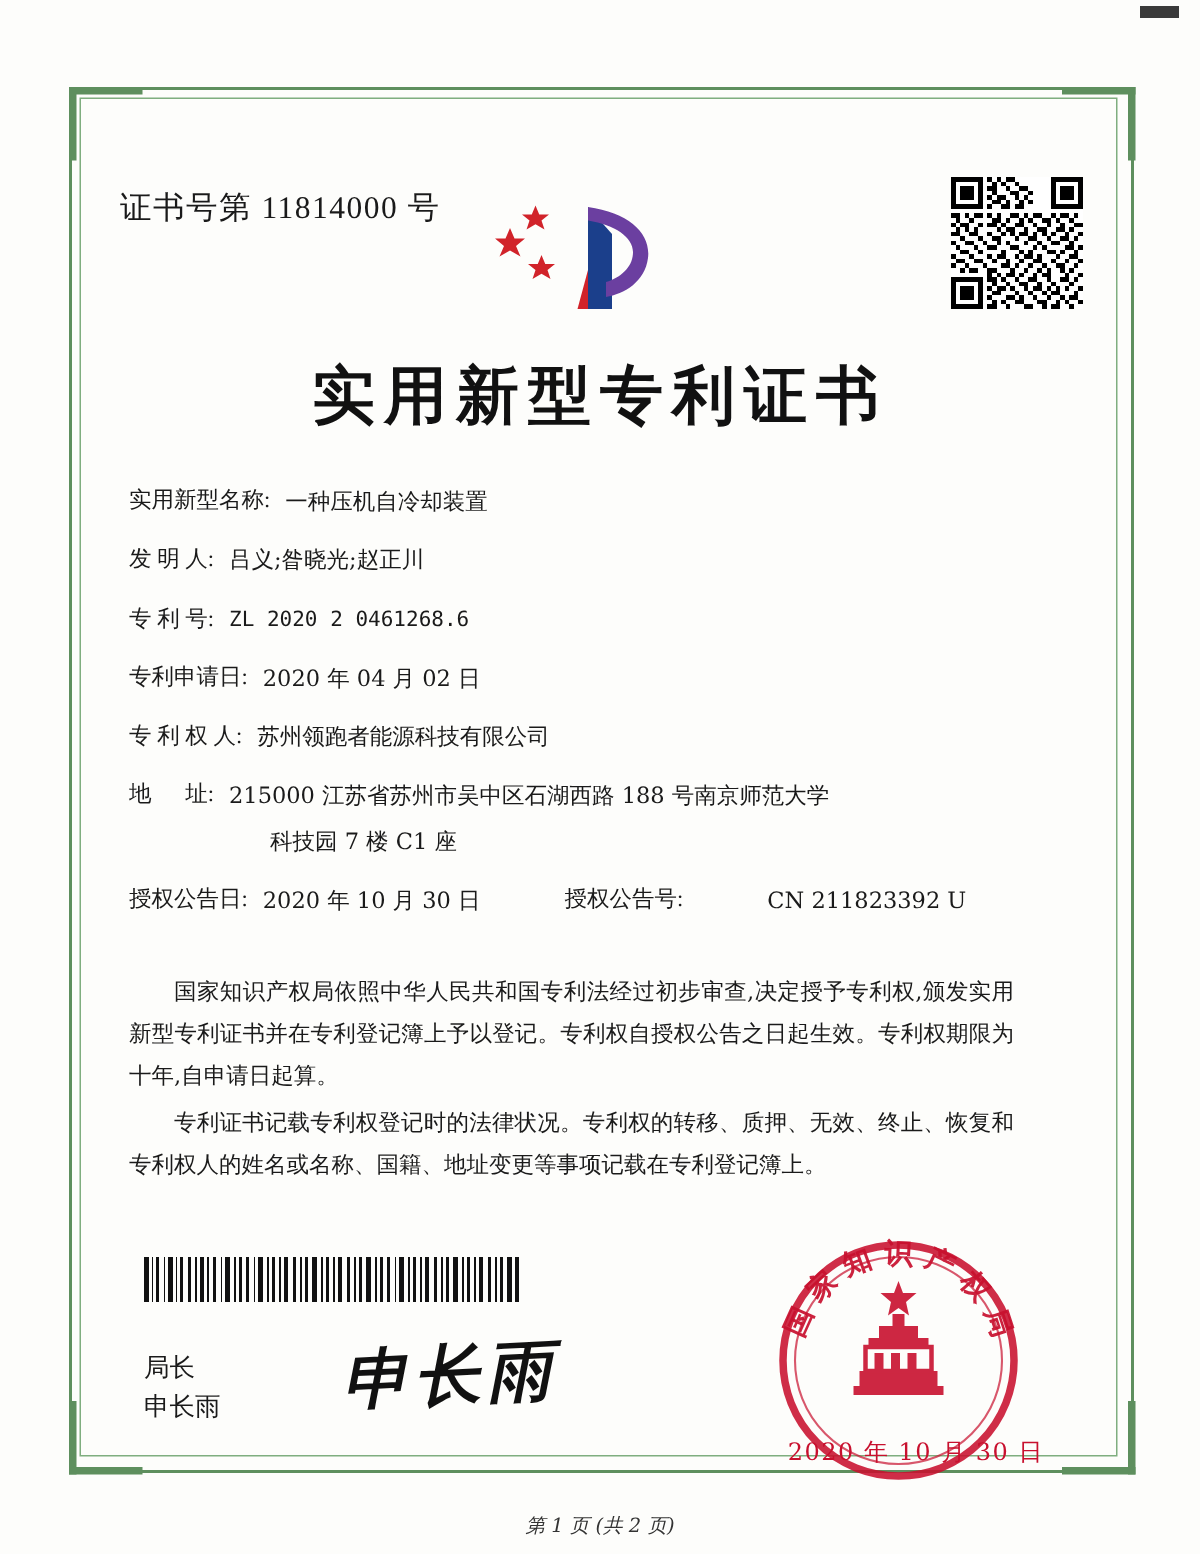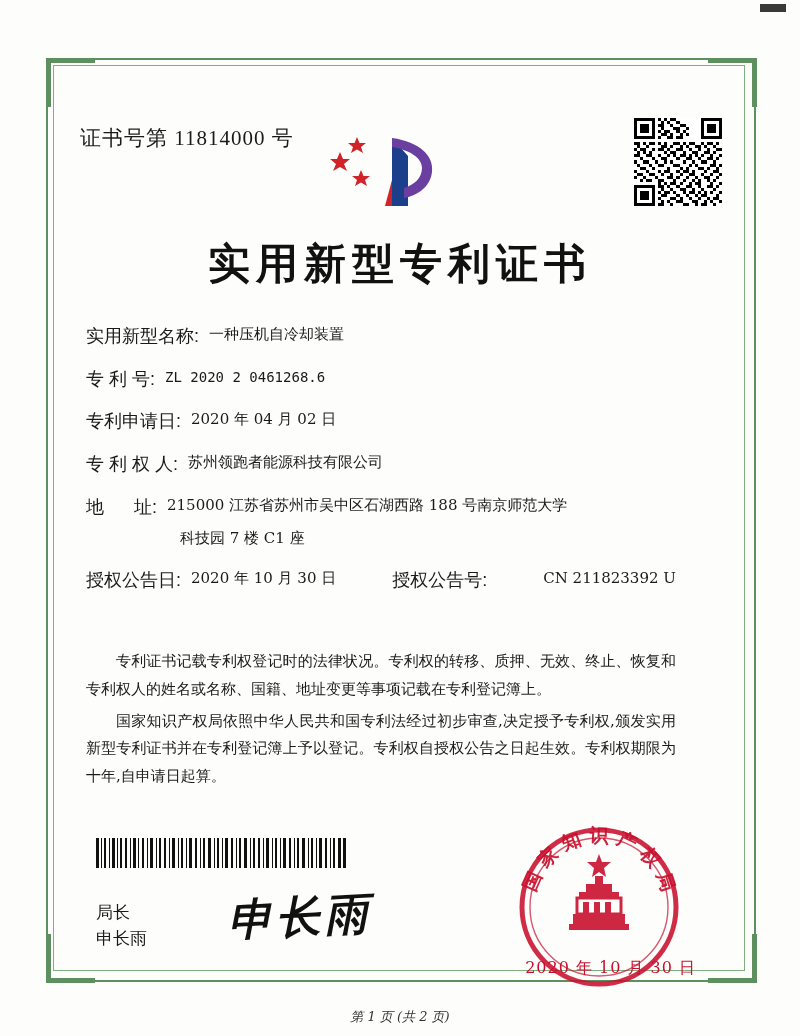--- a/index.html
+++ b/index.html
@@ -115,22 +115,22 @@
     line-height: 1.15;
   }
   .frow {
     display: flex;
     align-items: flex-start;
     margin-bottom: 22px;
   }
   .flabel {
     flex: 0 0 auto;
     white-space: pre;
-    font-family: Liberation Sans, sans-serif;
-    font-size: 18px;
+    font-family: Liberation Serif, serif;
+    font-size: 15px;
   }
   .fvalue {
     margin-left: 10px;
     font-family: "DejaVu Serif", serif;
     font-size: 15px;
   }
   .fvalue.mono {
     font-family: "DejaVu Sans Mono", monospace;
     font-size: 14px;
   }
@@ -481,20 +481,24 @@
 
   <div class="doc-title">实用新型专利证书</div>
 
   <div class="fields">
 
     <div class="frow">
       <span class="flabel">实用新型名称:</span>
       <span class="fvalue">一种压机自冷却装置</span>
     </div>
 
+    <div class="frow">
+      <span class="flabel">发 明 人:</span>
+      <span class="fvalue">吕义;昝晓光;赵正川</span>
+    </div>
 
     <div class="frow">
       <span class="flabel">专 利 号:</span>
       <span class="fvalue mono">ZL 2020 2 0461268.6</span>
     </div>
 
     <div class="frow">
       <span class="flabel">专利申请日:</span>
       <span class="fvalue">2020 年 04 月 02 日</span>
     </div>
@@ -517,22 +521,22 @@
       <span class="fvalue">2020 年 10 月 30 日</span>
       <span class="split-right">
         <span class="flabel">授权公告号:</span>
         <span class="fvalue" style="margin-left:8px;">CN 211823392 U</span>
       </span>
     </div>
 
   </div>
 
   <div class="paragraphs">
+    <p>国家知识产权局依照中华人民共和国专利法经过初步审查,决定授予专利权,颁发实用新型专利证书并在专利登记簿上予以登记。专利权自授权公告之日起生效。专利权期限为十年,自申请日起算。</p>
     <p>专利证书记载专利权登记时的法律状况。专利权的转移、质押、无效、终止、恢复和专利权人的姓名或名称、国籍、地址变更等事项记载在专利登记簿上。</p>
-    <p>国家知识产权局依照中华人民共和国专利法经过初步审查,决定授予专利权,颁发实用新型专利证书并在专利登记簿上予以登记。专利权自授权公告之日起生效。专利权期限为十年,自申请日起算。</p>
   </div>
 
   <div class="barcode">
     <svg viewBox="0 0 250 30" width="250" height="30" shape-rendering="crispEdges">
       <rect width="250" height="30" fill="#fdfdfb"></rect>
       <g fill="#111">
         <rect x="0" y="0" width="3" height="30"></rect>
           <rect x="5" y="0" width="1" height="30"></rect>
         <rect x="8" y="0" width="2" height="30"></rect>
           <rect x="13" y="0" width="1" height="30"></rect>

